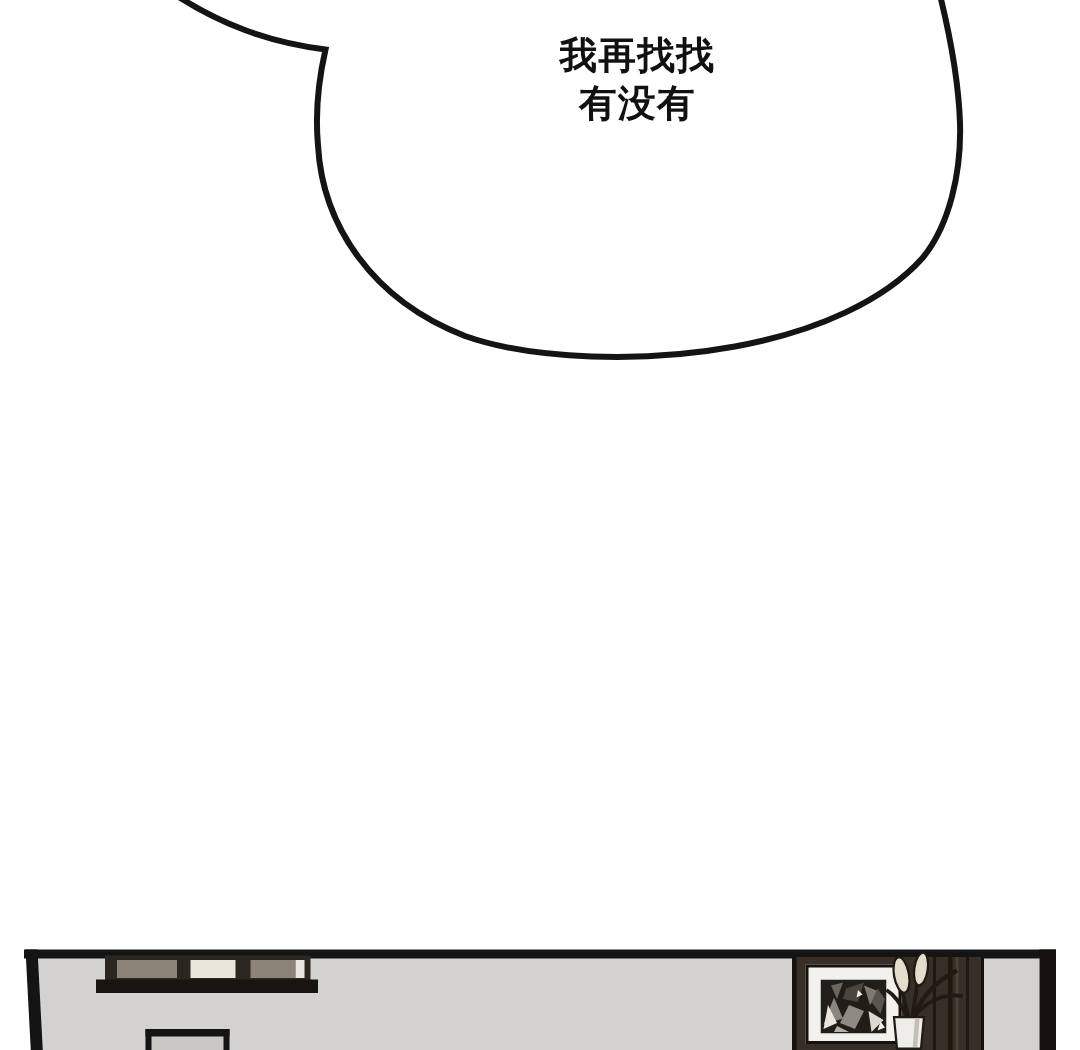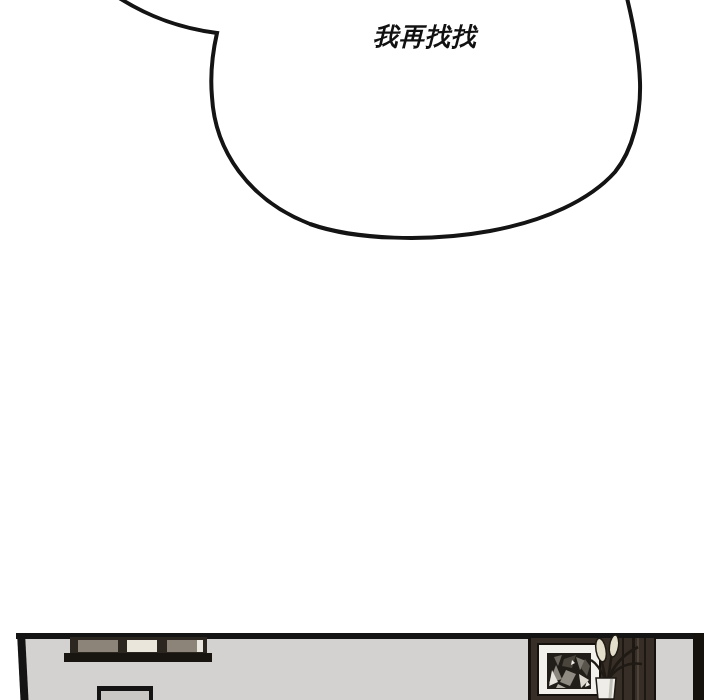--- a/index.html
+++ b/index.html
@@ -21,21 +21,20 @@
   .bubble-text {
     position: absolute;
     left: 275px; top: 21px; width: 300px;
     text-align: center;
     font-size: 25px;
     line-height: 32px;
     font-weight: 600;
     letter-spacing: 1px;
     color: #111111;
     white-space: nowrap;
-    font-style: italic;
   }
 
   
   .panel { position: absolute; inset: 0; }
 
   .panel-top-border { left: 16px; top: 633px; width: 688px; height: 6px; }
   .panel-left-border {
     left: 17px; top: 633px; width: 8px; height: 67px;
     transform: skewX(3deg); transform-origin: top left;
   }
@@ -88,20 +87,21 @@
              C212,55 210,75 212,97
              C215,150 248,200 310,224
              C355,240 430,242 490,231
              C545,221 590,200 615,172
              C633,150 641,115 640,82
              C639,52 633,22 626,-6 Z" fill="#ffffff" stroke-width="4" stroke="#141414"></path>
   </svg>
 
   <div class="bubble-text" style="color: rgb(17, 17, 17);">
     <div>我再找找</div>
+    <div>有没有</div>
   </div>
 
   <div class="panel">
 
     <div class="abs room-wall" style="background-color: rgb(211, 210, 208);"></div>
 
     <div class="abs panel-top-border" style="background-color: rgb(20, 20, 20);"></div>
     <div class="abs panel-left-border" style="background-color: rgb(20, 20, 20);"></div>
     <div class="abs panel-right-border" style="background-color: rgb(21, 17, 12);"></div>
 

